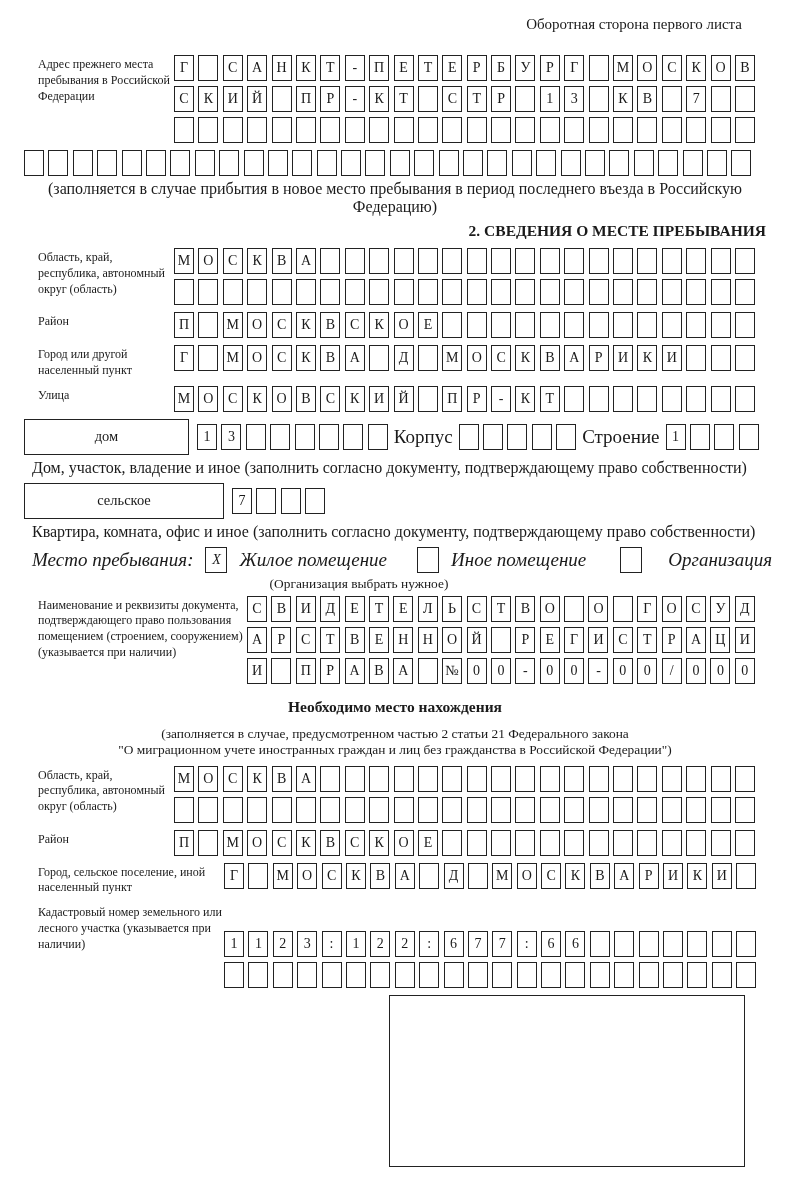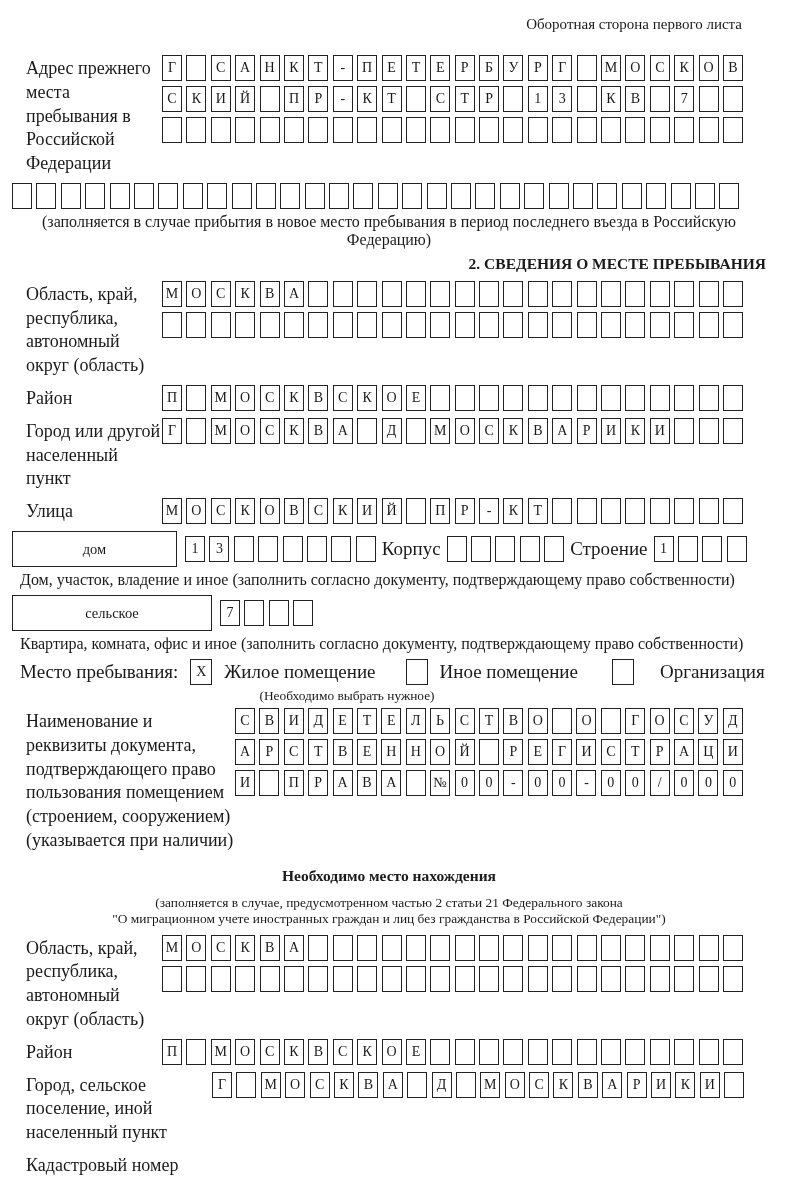--- a/index.html
+++ b/index.html
@@ -1,34 +1,34 @@
 <!DOCTYPE html>
 <html><head>
 <meta charset="utf-8">
 <style>
   html,body{margin:0;padding:0;background:#fff;}
   body{width:800px;height:1180px;font-family:"Liberation Serif","DejaVu Serif",serif;color:#1a1a1a;overflow:hidden;}
-  .page{padding:16px 34px 0 12px;box-sizing:border-box;width:800px;height:1180px;}
+  .page{padding:16px 34px 0 24px;box-sizing:border-box;width:800px;height:1180px;}
   .header-note{text-align:right;font-size:15px;margin-bottom:22px;padding-right:24px;}
   .field{display:flex;margin-bottom:7px;}
-  .flabel{width:150px;flex-shrink:0;font-size:18px;line-height:1.32;padding-left:14px;box-sizing:border-box;padding-top:2px;}
+  .flabel{width:150px;flex-shrink:0;font-size:12px;line-height:1.32;padding-left:14px;box-sizing:border-box;padding-top:2px;}
   .flabel.wide{width:223px;}
   .flabel.mid{width:200px;}
   .frows{display:flex;flex-direction:column;gap:5px;}
   .cells{display:flex;gap:4.4px;}
   .cell{width:20px;height:26px;flex:0 0 20px;border:1.5px solid #222;box-sizing:border-box;display:flex;align-items:center;justify-content:center;font-size:14px;background:#fff;}
   .fullrow{margin:2px 0 4px 0;}
   .caption{font-size:16px;text-align:center;margin:2px 0 6px 0;}
   .caption.left{text-align:left;padding-left:8px;}
   .sec-title{font-weight:bold;text-align:right;font-size:15.5px;margin:6px 0 8px 0;}
   .bigbox{border:1.5px solid #222;height:36px;box-sizing:border-box;display:flex;align-items:center;justify-content:center;font-size:14.5px;flex-shrink:0;}
   .inline-row{display:flex;align-items:center;margin-bottom:4px;}
   .ilabel{font-size:19px;white-space:nowrap;}
   .chk{width:22px;height:26px;border:1.5px solid #222;box-sizing:border-box;display:flex;align-items:center;justify-content:center;font-size:14px;flex-shrink:0;}
-  .stay-row{display:flex;align-items:center;gap:12px;font-size:14.5px;padding-left:8px;margin-top:4px;}
+  .stay-row{display:flex;align-items:center;gap:12px;font-size:14.5px;padding-left:8px;margin-top:4px;font-style:italic;}
   .subnote{font-size:13.4px;text-align:center;}
   .choose-note{font-size:13.4px;width:300px;margin-left:185px;text-align:center;margin-top:3px;margin-bottom:4px;}
   .fact-title{font-weight:bold;text-align:center;font-size:15.5px;margin:14px 0 10px 0;}
   .stamp-wrap{margin-top:6px;}
   .stamp-box{width:356px;height:172px;border:1.5px solid #222;box-sizing:border-box;margin-left:365px;background:#fff;}
   .gap8{width:8px;flex-shrink:0;}
   .mr6{margin-right:6px;}
   .ml6{margin-left:6px;}
 </style>
 </head>
@@ -350,21 +350,21 @@
 
   <div class="stay-row">
     <span class="ilabel">Место пребывания:</span>
     <span class="chk">X</span>
     <span class="ilabel">Жилое помещение</span>
     <span class="chk" style="margin-left:18px;"></span>
     <span class="ilabel">Иное помещение</span>
     <span class="chk" style="margin-left:22px;"></span>
     <span class="ilabel" style="margin-left:14px;">Организация</span>
   </div>
-  <div class="choose-note">(Необходимо выбрать нужное)</div>
+  <div class="choose-note">(Организация выбрать нужное)</div>
 
   <div class="field">
     <div class="flabel wide">Наименование и реквизиты документа, подтверждающего право пользования помещением (строением, сооружением) (указывается при наличии)</div>
     <div class="frows">
       <div class="cells">
           <span class="cell">С</span>
           <span class="cell">В</span>
           <span class="cell">И</span>
           <span class="cell">Д</span>
           <span class="cell">Е</span>

